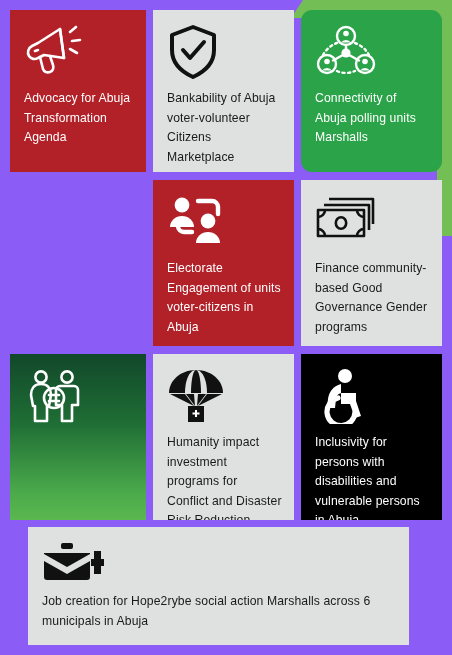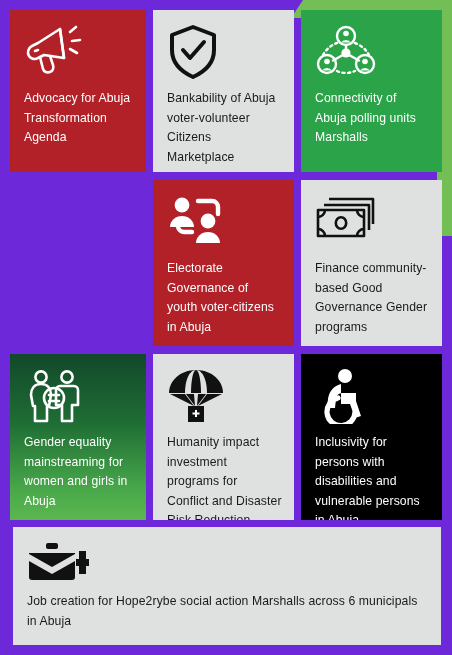--- a/index.html
+++ b/index.html
@@ -13,21 +13,21 @@
     overflow: hidden;
     font-family: "Liberation Sans", sans-serif;
     position: relative;
   }
 
   #page {
     position: absolute;
     left: 0; top: 0;
     width: 452px;
     height: 655px;
-    background: #6d28d9;
+    background: #8b5cf6;
     overflow: hidden;
   }
 
   
   .accent-wedge {
     position: absolute;
     left: 291px;
     top: 0px;
     width: 161px;
     height: 236px;
@@ -64,44 +64,44 @@
     letter-spacing: 0.1px;
   }
 
   
   .theme-red   { background: #B22028; }
   .theme-red .label { color: #ffffff; }
 
   .theme-grey  { background: #DFE0E0; }
   .theme-grey .label { color: #1A1A1A; }
 
-  .theme-green { background: #2BA349; }
+  .theme-green { background: #2BA349; border-radius: 11px; }
   .theme-green .label { color: #ffffff; }
 
   .theme-greengrad {
     background: linear-gradient(to bottom, #12482A 0%, #1F6E35 42%, #49A84A 82%, #5BB74F 100%);
   }
   .theme-greengrad .label { color: #ffffff; }
 
   .theme-black { background: #000000; }
   .theme-black .label { color: #ffffff; }
 
   
   .c1 { left: 10px;  width: 136px; }
   .c2 { left: 153px; width: 141px; }
   .c3 { left: 301px; width: 141px; }
 
   .r1 { top: 10px;  height: 162px; }
   .r2 { top: 180px; height: 166px; }
   .r3 { top: 354px; height: 166px; }
 
   .wide {
-    left: 13px;
+    left: 28px;
     top: 527px;
-    width: 428px;
+    width: 381px;
     height: 118px;
   }
   .wide .icon { height: 46px; margin-bottom: 4px; }
   .wide .label { font-size: 12.2px; }
 </style>
 </head>
 <body>
 
 <div id="page">
 
@@ -163,21 +163,21 @@
       <span class="icon">
         <svg width="60" height="56" viewBox="0 0 60 56" fill="none">
           <circle cx="15" cy="11" r="7.4" fill="#ffffff"></circle>
           <path d="M3 33 a12 11 0 0 1 24 0 Z" fill="#ffffff"></path>
           <circle cx="41" cy="27" r="7.4" fill="#ffffff"></circle>
           <path d="M29 49 a12 11 0 0 1 24 0 Z" fill="#ffffff"></path>
           <path d="M31 7 H45 a6 6 0 0 1 6 6 V20" stroke="#ffffff" stroke-width="4.4" fill="none" stroke-linecap="round"></path>
           <path d="M25 38 H17 a6 6 0 0 1 -6 -6 V26" stroke="#ffffff" stroke-width="4.4" fill="none" stroke-linecap="round"></path>
         </svg>
       </span>
-      <span class="label">Electorate Governance of youth voter-citizens in Abuja</span>
+      <span class="label">Electorate Engagement of units voter-citizens in Abuja</span>
     </div>
 
     <div class="card c3 r2 theme-grey">
       <span class="icon">
         <svg width="62" height="48" viewBox="0 0 62 48" fill="none" stroke="#111111" stroke-width="2.6" stroke-linejoin="round">
           <path d="M14 5 H58 V30"></path>
           <path d="M9 11 H54 V36"></path>
           <rect x="3" y="16" width="46" height="26"></rect>
           <path d="M3 23 a7 7 0 0 0 7 -7"></path>
           <path d="M49 23 a7 7 0 0 1 -7 -7"></path>
@@ -194,21 +194,20 @@
         <svg width="60" height="56" viewBox="0 0 60 56" fill="none" stroke="#ffffff" stroke-width="2.6" stroke-linecap="round" stroke-linejoin="round">
           <circle cx="17" cy="9" r="5.6"></circle>
           <path d="M17 16 C10 16 7 21 7 27 L9 38 H11 L11 53 H23 L23 38 H25 L27 27 C27 21 24 16 17 16 Z"></path>
           <circle cx="43" cy="9" r="5.6"></circle>
           <path d="M36 18 H50 a4 4 0 0 1 4 4 V37 H48 V53 H38 V37 H32 V22 a4 4 0 0 1 4 -4 Z"></path>
           <circle cx="30" cy="30" r="10"></circle>
           <path d="M25 27 H35"></path>
           <path d="M25 33 H35"></path>
         </svg>
       </span>
-      <span class="label">Gender equality mainstreaming for women and girls in Abuja</span>
     </div>
 
     <div class="card c2 r3 theme-grey">
       <span class="icon">
         <svg width="58" height="58" viewBox="0 0 58 58" fill="none">
           <path d="M29 2 C13 2 2 13 2 25 H56 C56 13 45 2 29 2 Z" fill="#111111"></path>
           <path d="M29 2 C22 2 18 13 18 25 H40 C40 13 36 2 29 2 Z" fill="#DFE0E0"></path>
           <path d="M29 2 C26 2 24 13 24 25 H34 C34 13 32 2 29 2 Z" fill="#111111"></path>
           <path d="M3 26 L27 38 L18 26 Z" fill="#111111"></path>
           <path d="M19 26 L28 38 L27 26 Z" fill="#111111"></path>

